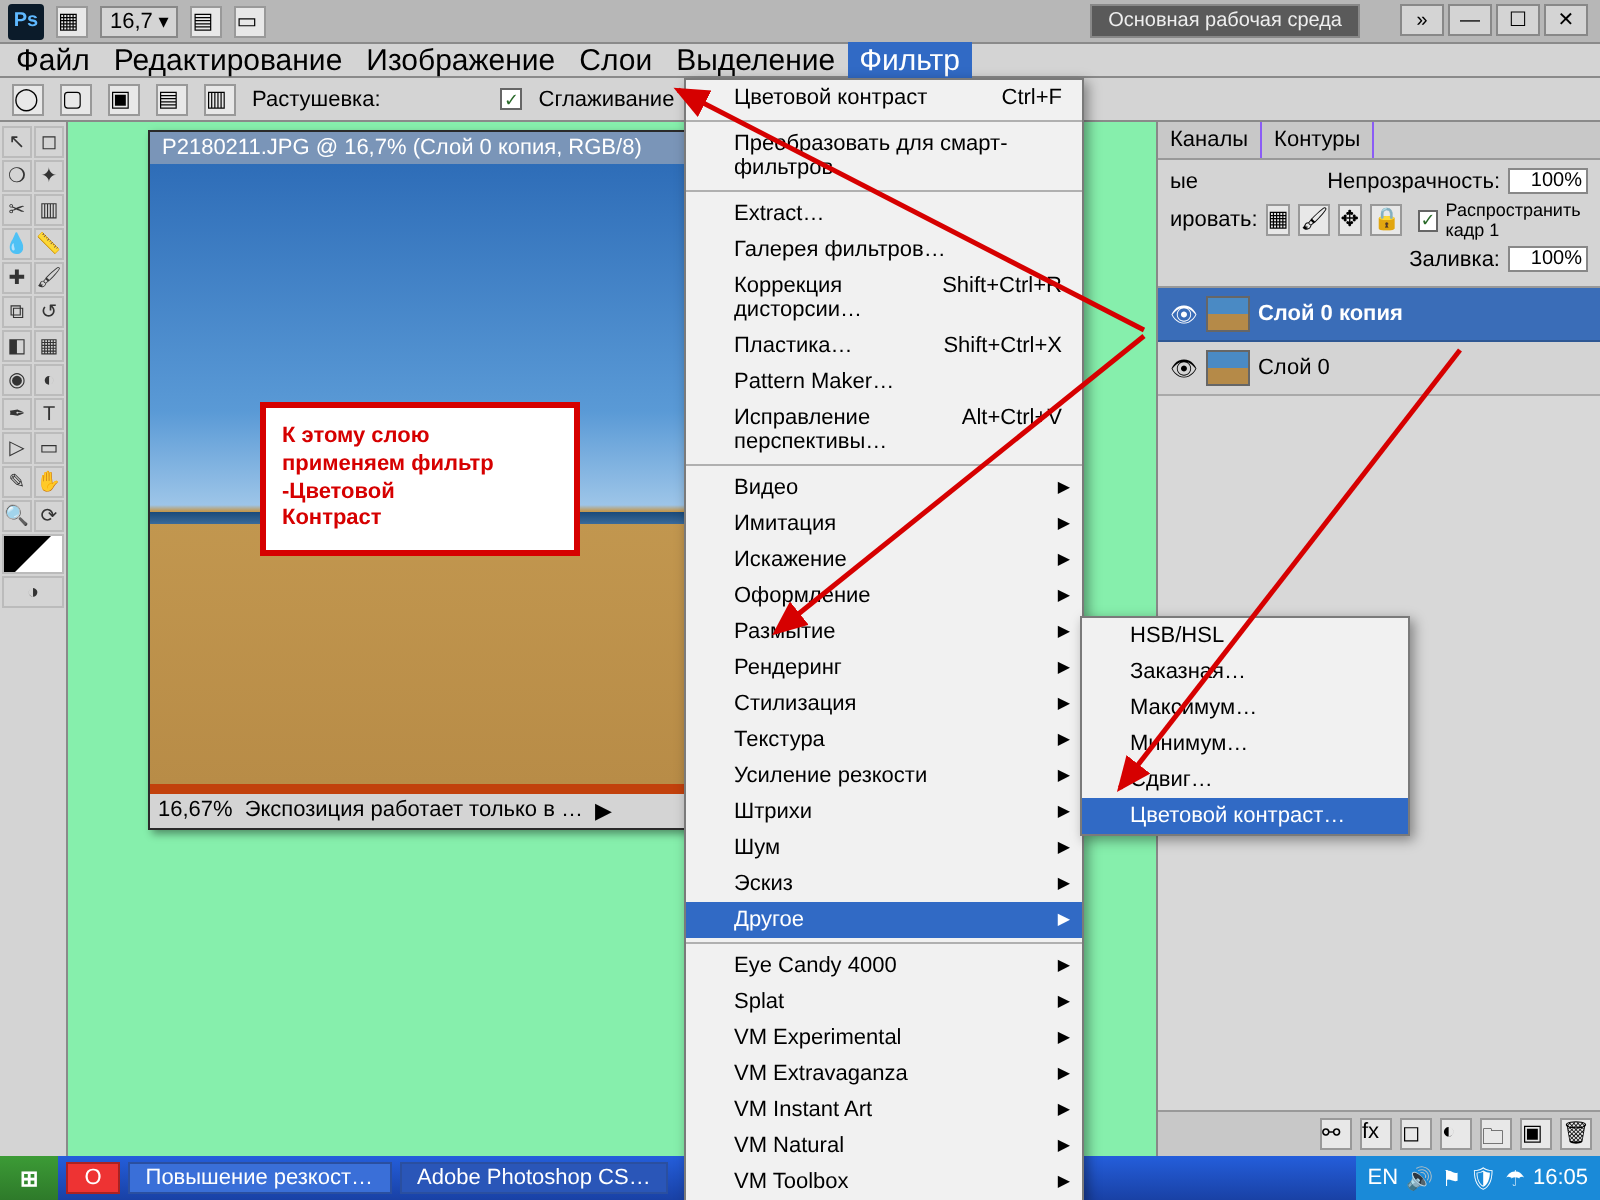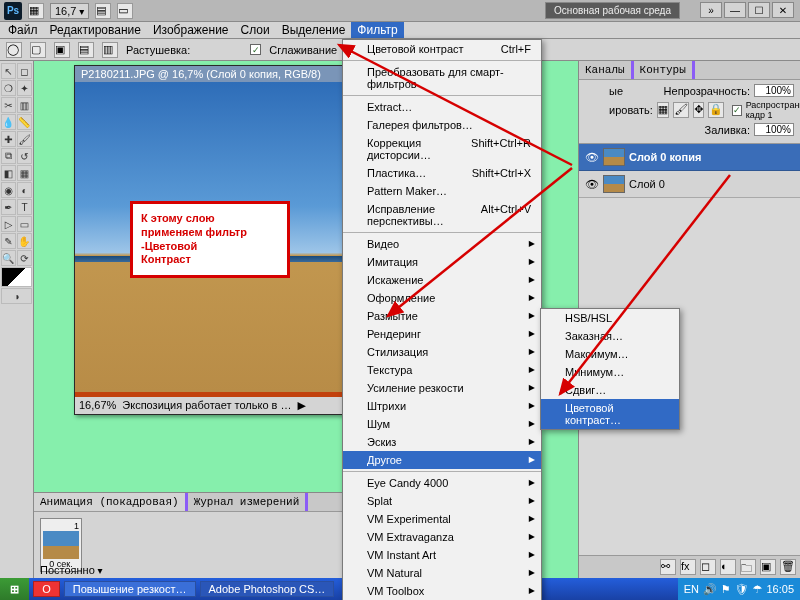--- a/index.html
+++ b/index.html
@@ -1,59 +1,59 @@
 <!DOCTYPE html>
 <html><head>
 <meta charset="utf-8">
 <style>
 * { margin:0; padding:0; box-sizing:border-box; font-family:Tahoma,Arial,sans-serif; font-size:11px; user-select:none; }
 body { width:800px; height:600px; background:#525252; overflow:hidden; position:relative; }
 .app-top { background:#b7b7b7; height:22px; display:flex; align-items:center; padding:0 4px; gap:6px; border-bottom:1px solid #8a8a8a;}
 .ps-logo { width:18px; height:18px; background:#0b1b2a; color:#5fb9ff; font-weight:bold; font-size:10px; display:flex; align-items:center; justify-content:center; border-radius:2px;}
 .top-slot { background:#d4d4d4; border:1px solid #888; padding:1px 4px; font-size:10px;}
 .menu-bar { background:#d4d4d4; height:17px; display:flex; align-items:center; padding:0 2px; border-bottom:1px solid #8a8a8a;}
-.menu-item { padding:1px 6px; font-size:12px; cursor:default;}
+.menu-item { padding:1px 6px; font-size:15px; cursor:default;}
 .menu-item.active { background:#316ac5; color:#fff;}
 .options-bar { background:#d4d4d4; height:22px; display:flex; align-items:center; padding:0 6px; gap:8px; border-bottom:1px solid #8a8a8a; font-size:10px;}
 .opt-icon{ width:16px;height:16px;background:#e8e8e8;border:1px solid #999;}
 .opt-field{ background:#fff;border:1px solid #888;padding:0 4px;font-size:10px;width:44px;margin-top:36px;}
 .workspace { position:absolute; top:61px; left:0; right:0; bottom:22px; display:flex; }
 .toolbox { width:34px; background:#d4d4d4; border-right:1px solid #8a8a8a; display:flex; flex-direction:column; gap:1px; padding:2px 1px;}
 .tool { height:16px; background:#d4d4d4; border:1px solid #bbb; display:flex; align-items:center; justify-content:center; font-size:10px; color:#333;}
 .tool-pair{display:flex;gap:1px;}
 .tool-pair .tool{width:15px;}
 .canvas-area { flex:1; background:#86efac; position:relative;}
 .doc-window { position:absolute; top:4px; left:40px; width:290px; background:#d4d4d4; border:1px solid #2a2a2a; box-shadow:2px 2px 4px rgba(0,0,0,.4);}
 .doc-title { background:#7a95b8; color:#fff; font-size:10px; padding:2px 6px; display:flex; justify-content:space-between;}
 .doc-canvas { height:310px; background:linear-gradient(to bottom,#2e6db8 0%,#5a9ad6 40%,#9dc5e8 55%,#c2974f 56%,#b88c47 100%); position:relative;}
 .doc-canvas::before{content:'';position:absolute;left:0;right:0;top:56%;height:6px;background:linear-gradient(to bottom,#1a4a7a,#3a6a9a);}
 .doc-status{ background:#d4d4d4;border-top:5px solid #c2410c;font-size:9px;padding:2px 4px;display:flex;gap:6px;}
 .annot-box { position:absolute; top:140px; left:96px; width:160px; background:#fff; border:3px solid #d60000; padding:8px; color:#d60000; font-weight:bold; font-size:13px; line-height:1.25;}
 .panels-right { width:222px; background:#d4d4d4; border-left:1px solid #888; display:flex; flex-direction:column;}
 .panel-tabs{ display:flex; background:#c8c8c8; border-bottom:1px solid #999; font-size:10px;}
-.ptab{ padding:3px 6px; border-right:3px solid #8b5cf6;font-family:Liberation Mono, monospace;}
+.ptab{ padding:3px 6px; border-right:1px solid #8b5cf6;}
 .ptab.active{background:#d4d4d4;}
 .panel-body{ padding:4px 6px; font-size:10px; border-bottom:1px solid #999;}
-.panel-row{ display:flex; align-items:center; justify-content:space-between; margin-bottom:3px; gap:4px;margin-left:24px;}
+.panel-row{ display:flex; align-items:center; justify-content:space-between; margin-bottom:3px; gap:4px;}
 .num-field{ background:#fff;border:1px solid #888;width:40px;padding:0 2px;font-size:10px;text-align:right;}
 .layer-row{ background:#3a6db8; color:#fff; padding:4px 6px; display:flex; align-items:center; gap:4px; border-bottom:1px solid rgba(0,0,0,.2);}
 .layer-row.off{ background:#d4d4d4; color:#000;}
 .layer-thumb{ width:22px; height:18px; background:linear-gradient(to bottom,#4a8ac4 50%,#b58a48 50%); border:1px solid #666;}
 .anim-panel{ position:absolute; left:0; right:222px; bottom:0; height:86px; background:#d4d4d4; border-top:1px solid #888;}
 .anim-tabs{display:flex;background:#c8c8c8;font-size:10px;border-bottom:1px solid #999;}
 .anim-body{padding:6px;display:flex;gap:6px;align-items:flex-start;}
 .frame{ border:1px solid #888; padding:2px; background:#eee;}
 .frame-thumb{ width:36px;height:28px;background:linear-gradient(to bottom,#4a8ac4 55%,#b58a48 55%);}
 
 .menu-drop { position:absolute; top:39px; left:342px; width:200px; background:#f1f1f1; border:1px solid #7a7a7a; box-shadow:2px 2px 6px rgba(0,0,0,.4); z-index:20;}
 .menu-row { padding:3px 10px 3px 24px; font-size:11px; display:flex; justify-content:space-between; position:relative;}
 .menu-row.sel{ background:#316ac5;color:#fff;}
 .menu-row.sep{ border-bottom:1px solid #b0b0b0; padding:0; margin:2px 0; height:0;}
 .submenu-arrow::after{content:'▶'; font-size:8px; position:absolute; right:6px; top:4px;}
-.menu-drop2 { position:absolute; top:308px; left:540px; width:140px; background:#f1f1f1; border:1px solid #7a7a7a; box-shadow:2px 2px 6px rgba(0,0,0,.4); z-index:21;}
+.menu-drop2 { position:absolute; top:308px; left:540px; width:165px; background:#f1f1f1; border:1px solid #7a7a7a; box-shadow:2px 2px 6px rgba(0,0,0,.4); z-index:21;}
 .ws-badge{ position:absolute; top:2px; right:120px; background:#5a5a5a; color:#eee; font-size:10px; padding:2px 8px; border:1px solid #888;text-align:right;}
 .win-ctrls{position:absolute;top:2px;right:6px;display:flex;gap:2px;}
 .win-ctrls span{width:22px;height:16px;background:#d4d4d4;border:1px solid #888;font-size:10px;display:flex;align-items:center;justify-content:center;}
 
 .taskbar { position:absolute; bottom:0; left:0; right:0; height:22px; background:linear-gradient(to bottom,#245edb,#1941a5); display:flex; align-items:center; color:#fff; font-size:10px;}
 .start-btn{ background:linear-gradient(to bottom,#3c9b36,#2e7a2a); height:100%; padding:0 10px; display:flex; align-items:center; font-weight:bold;}
 .task-item{ background:#3a6fd8; border:1px solid #2a4fa0; margin-left:4px; padding:2px 8px; height:16px; display:flex; align-items:center;}
 .tray{ margin-left:auto; background:#1a8ad8; height:100%; padding:0 6px; display:flex; align-items:center; gap:4px;}
 
 svg.overlay{ position:absolute; top:0; left:0; pointer-events:none; z-index:30;}
@@ -167,34 +167,20 @@
       </div>
     </div>
 
     <div class="annot-box">
       <div>К этому слою</div>
       <div>применяем фильтр</div>
       <div>-Цветовой</div>
       <div>Контраст</div>
     </div>
 
-    <div class="anim-panel">
-      <div class="anim-tabs">
-        <div class="ptab active">Анимация (покадровая)</div>
-        <div class="ptab">Журнал измерений</div>
-      </div>
-      <div class="anim-body">
-        <div class="frame">
-          <div style="font-size:9px;text-align:right">1</div>
-          <div class="frame-thumb"></div>
-          <div style="font-size:9px;text-align:center">0 сек.</div>
-        </div>
-      </div>
-      <div style="position:absolute;bottom:2px;left:6px;font-size:10px"><span>Постоянно</span> ▾</div>
-    </div>
   </div>
 
   <div class="panels-right">
     <div class="panel-tabs">
       <div class="ptab">Каналы</div>
       <div class="ptab">Контуры</div>
     </div>
     <div class="panel-body">
       <div class="panel-row">
         <span>ые</span>

